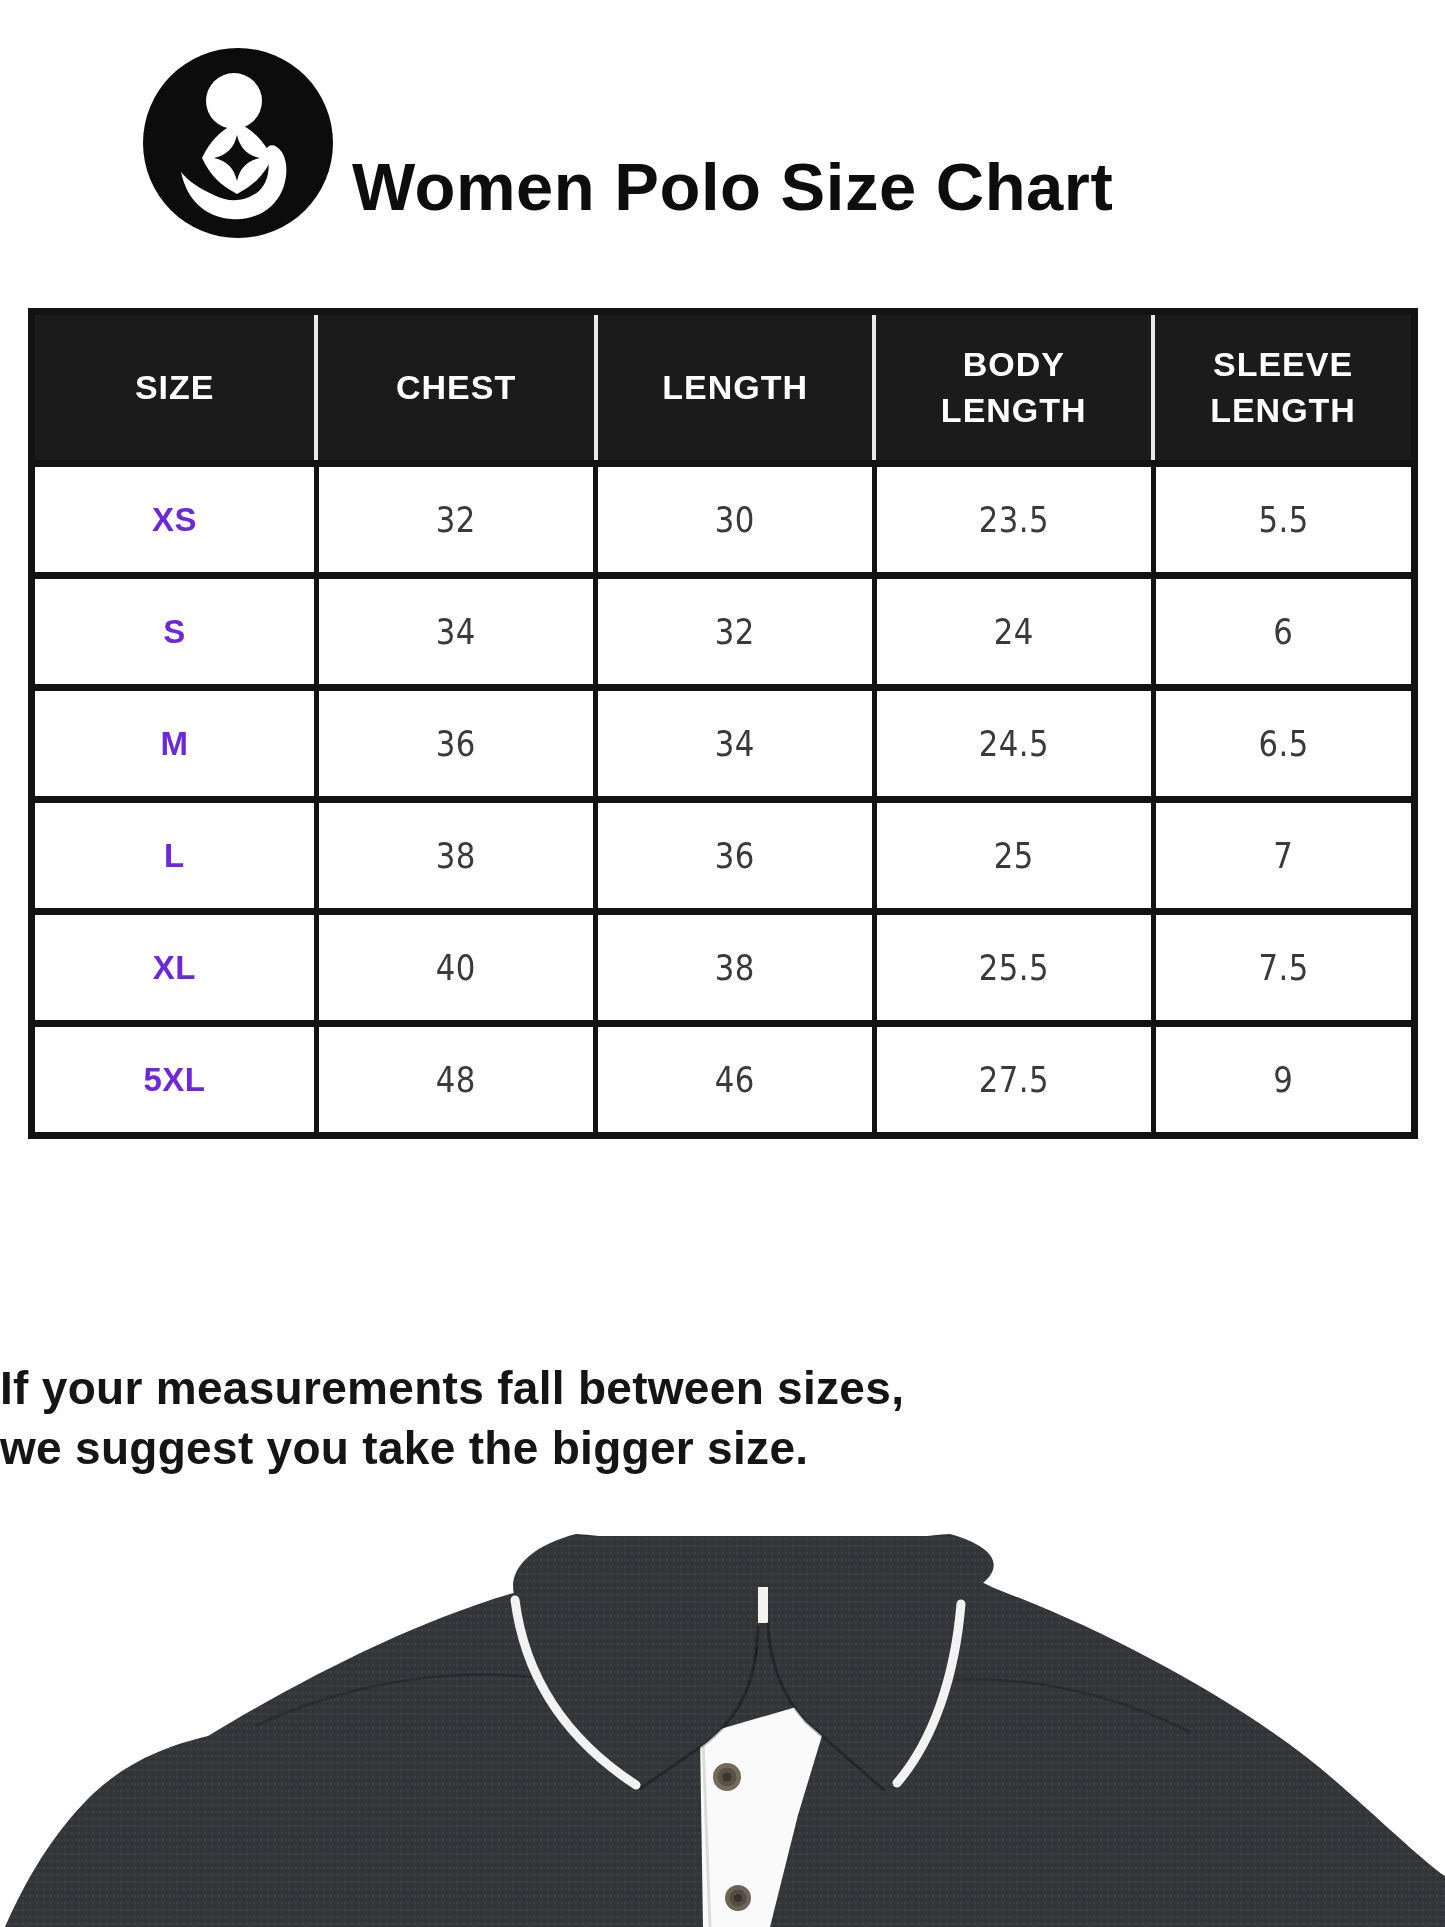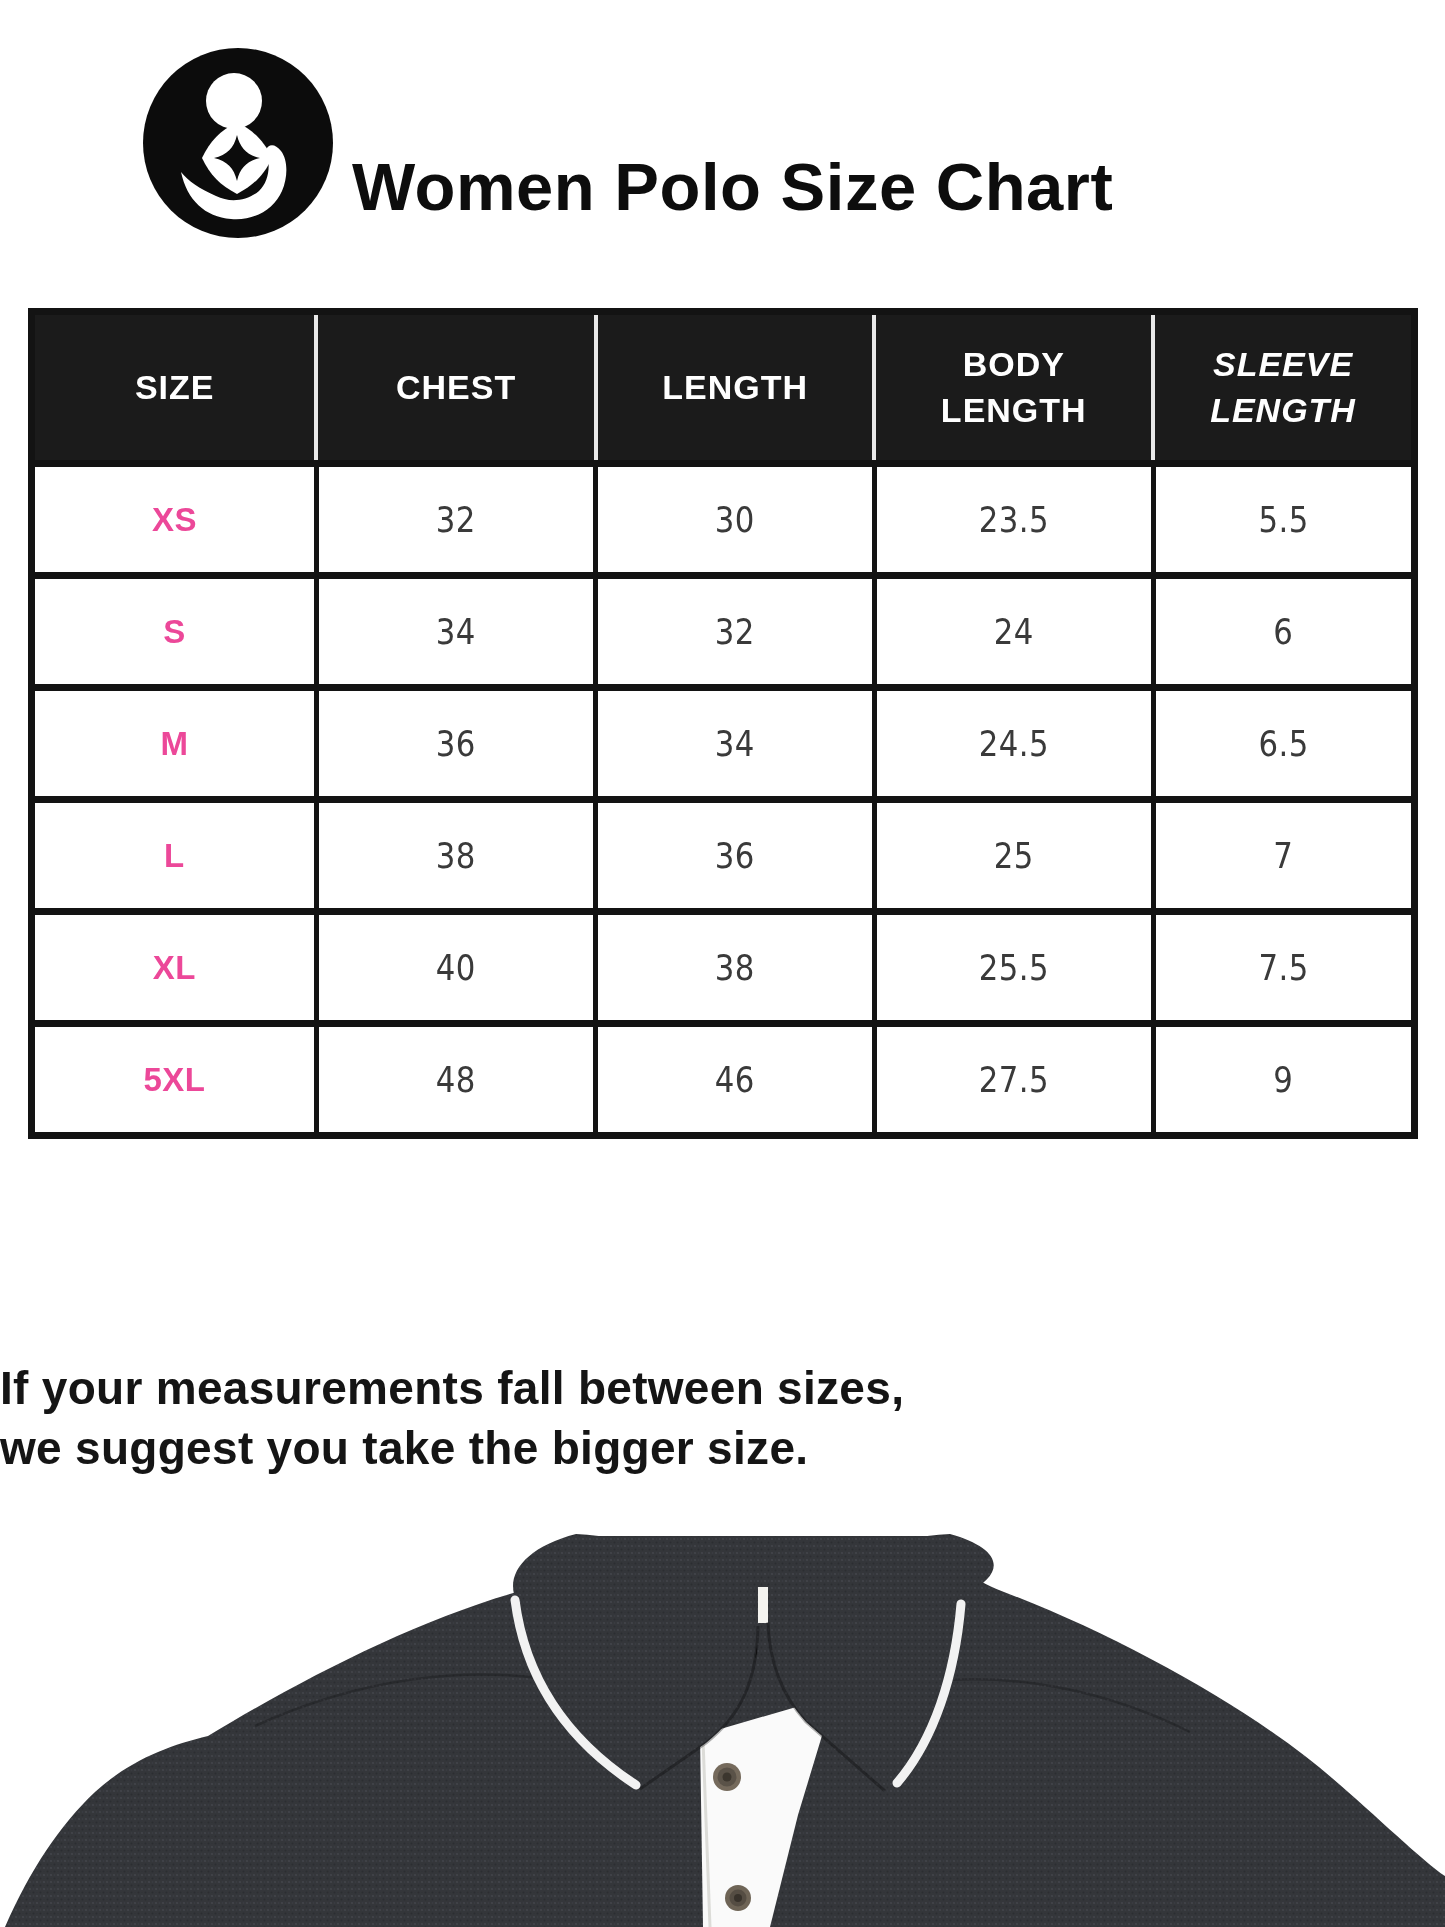--- a/index.html
+++ b/index.html
@@ -20,26 +20,26 @@
   table.size-chart{
     width:100%;border-collapse:collapse;table-layout:fixed;
     border:7px solid #131313;background:#fff;
   }
   table.size-chart th{
     background:#1b1b1b;color:#ffffff;font-size:34px;font-weight:700;
     letter-spacing:1px;height:145px;vertical-align:middle;text-align:center;
     border-right:4px solid #e9e9e9;border-bottom:7px solid #131313;
     padding:0 46px;line-height:1.35;
   }
-  table.size-chart th:last-child{border-right:none;font-style:italic;}
+  table.size-chart th:last-child{border-right:none;}
   table.size-chart td{
     height:103px;vertical-align:middle;text-align:center;background:#ffffff;
     border:5px solid #131313;border-top-width:7px;border-bottom-width:7px;
   }
-  .size-label{font-size:33px;font-weight:700;color:#ec4899;letter-spacing:.5px;}
+  .size-label{font-size:33px;font-weight:700;color:#6d28d9;letter-spacing:.5px;}
   .num{
     font-family:"DejaVu Sans","Liberation Sans",sans-serif;
     font-size:35px;font-weight:400;color:#3a3a3a;
     display:inline-block;transform:scaleX(.88);letter-spacing:.5px;
   }
 
   
   #fit-note{
     position:absolute;left:0;top:1358px;width:1445px;
     font-size:46px;font-weight:800;color:#151515;line-height:60px;letter-spacing:.3px;

